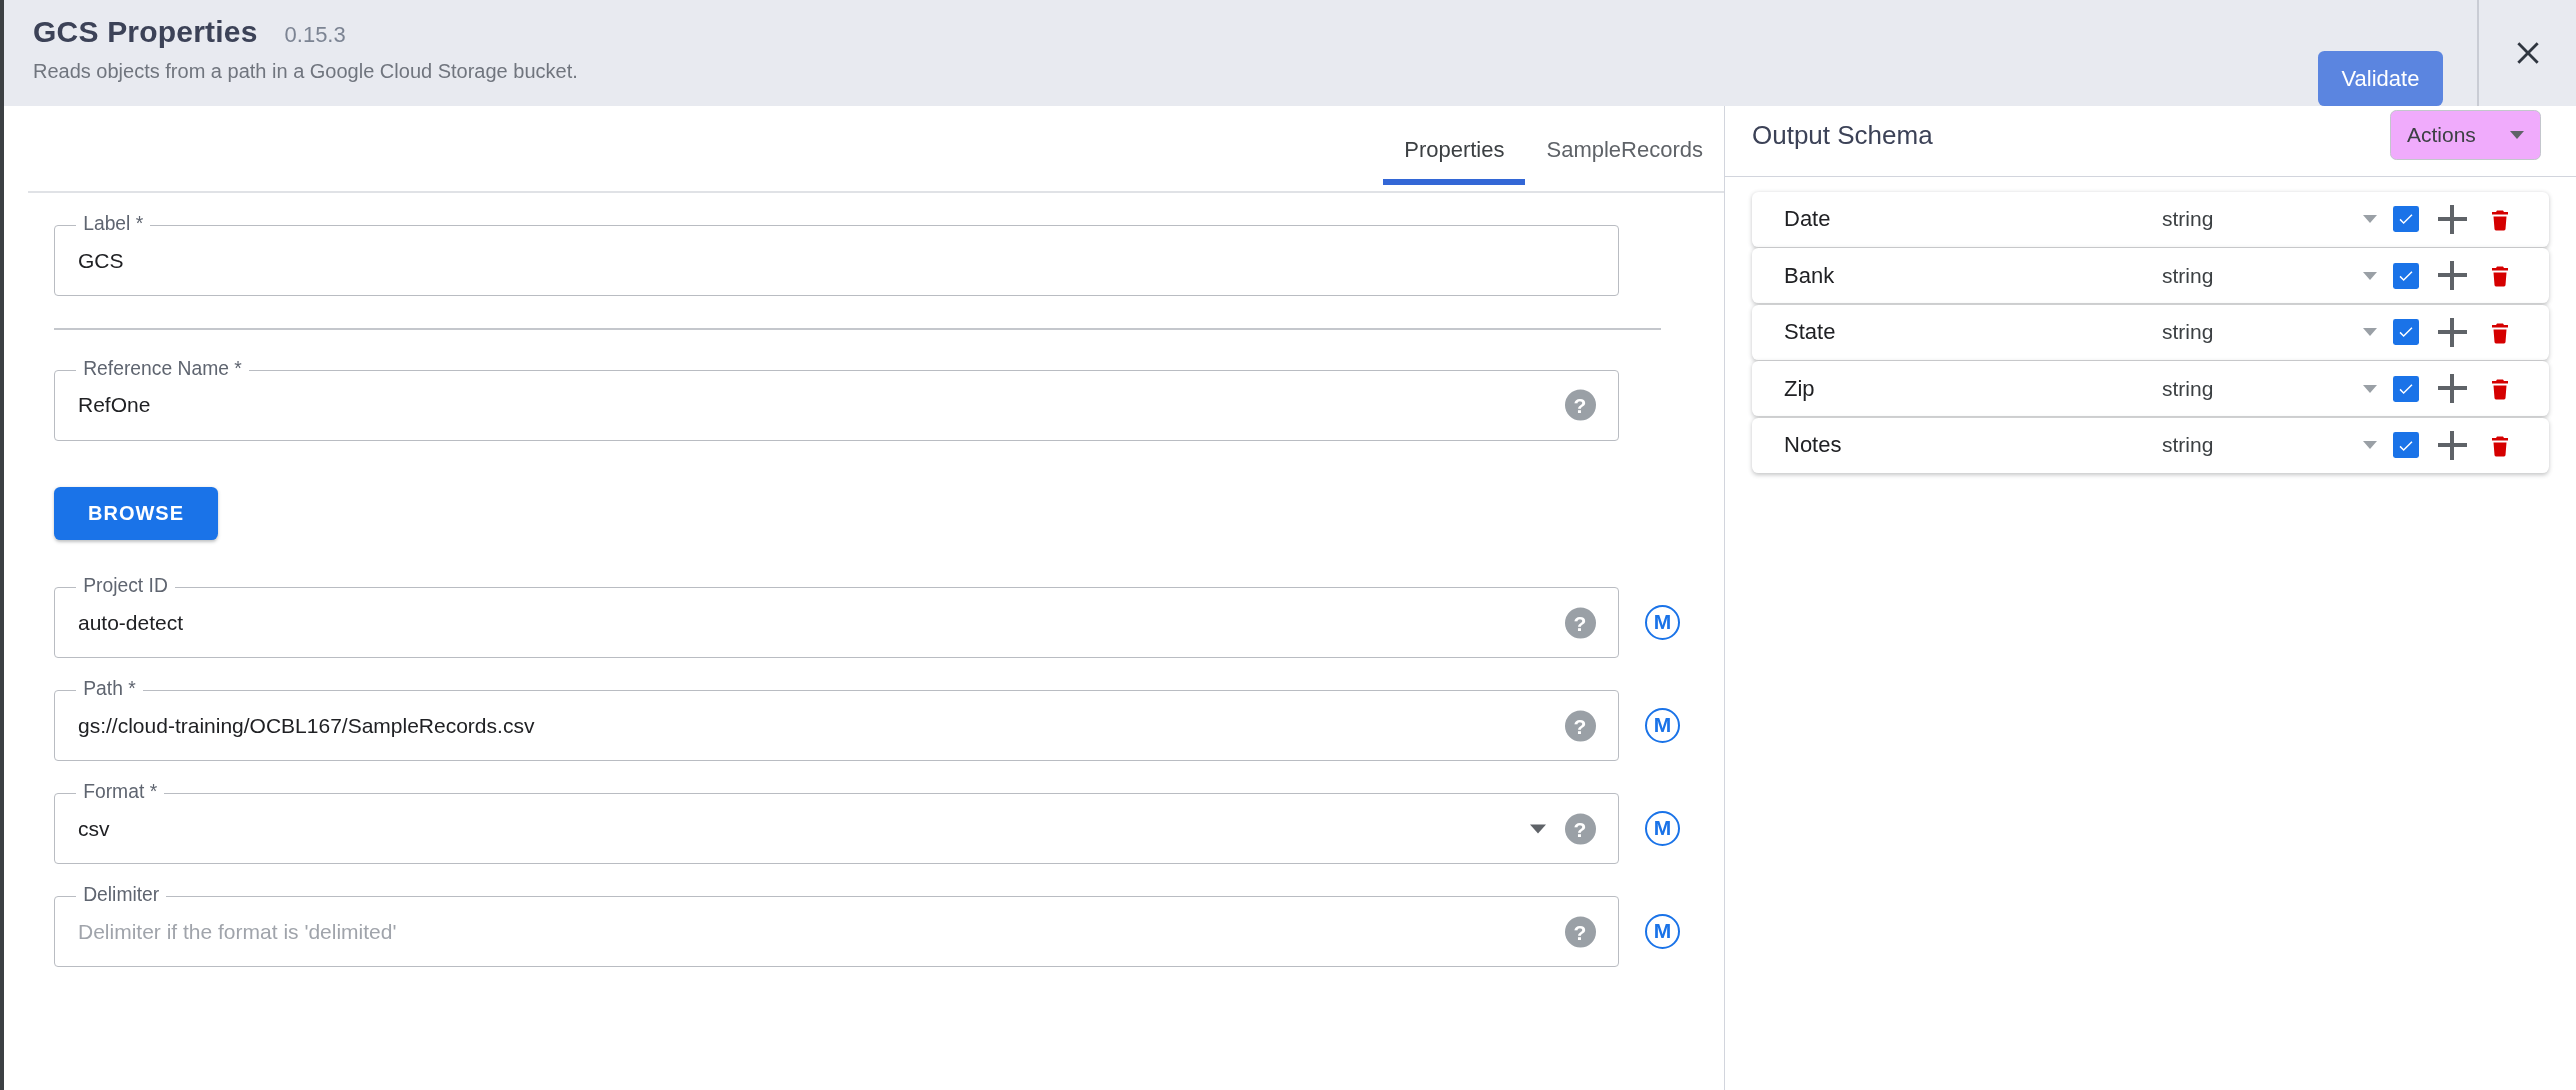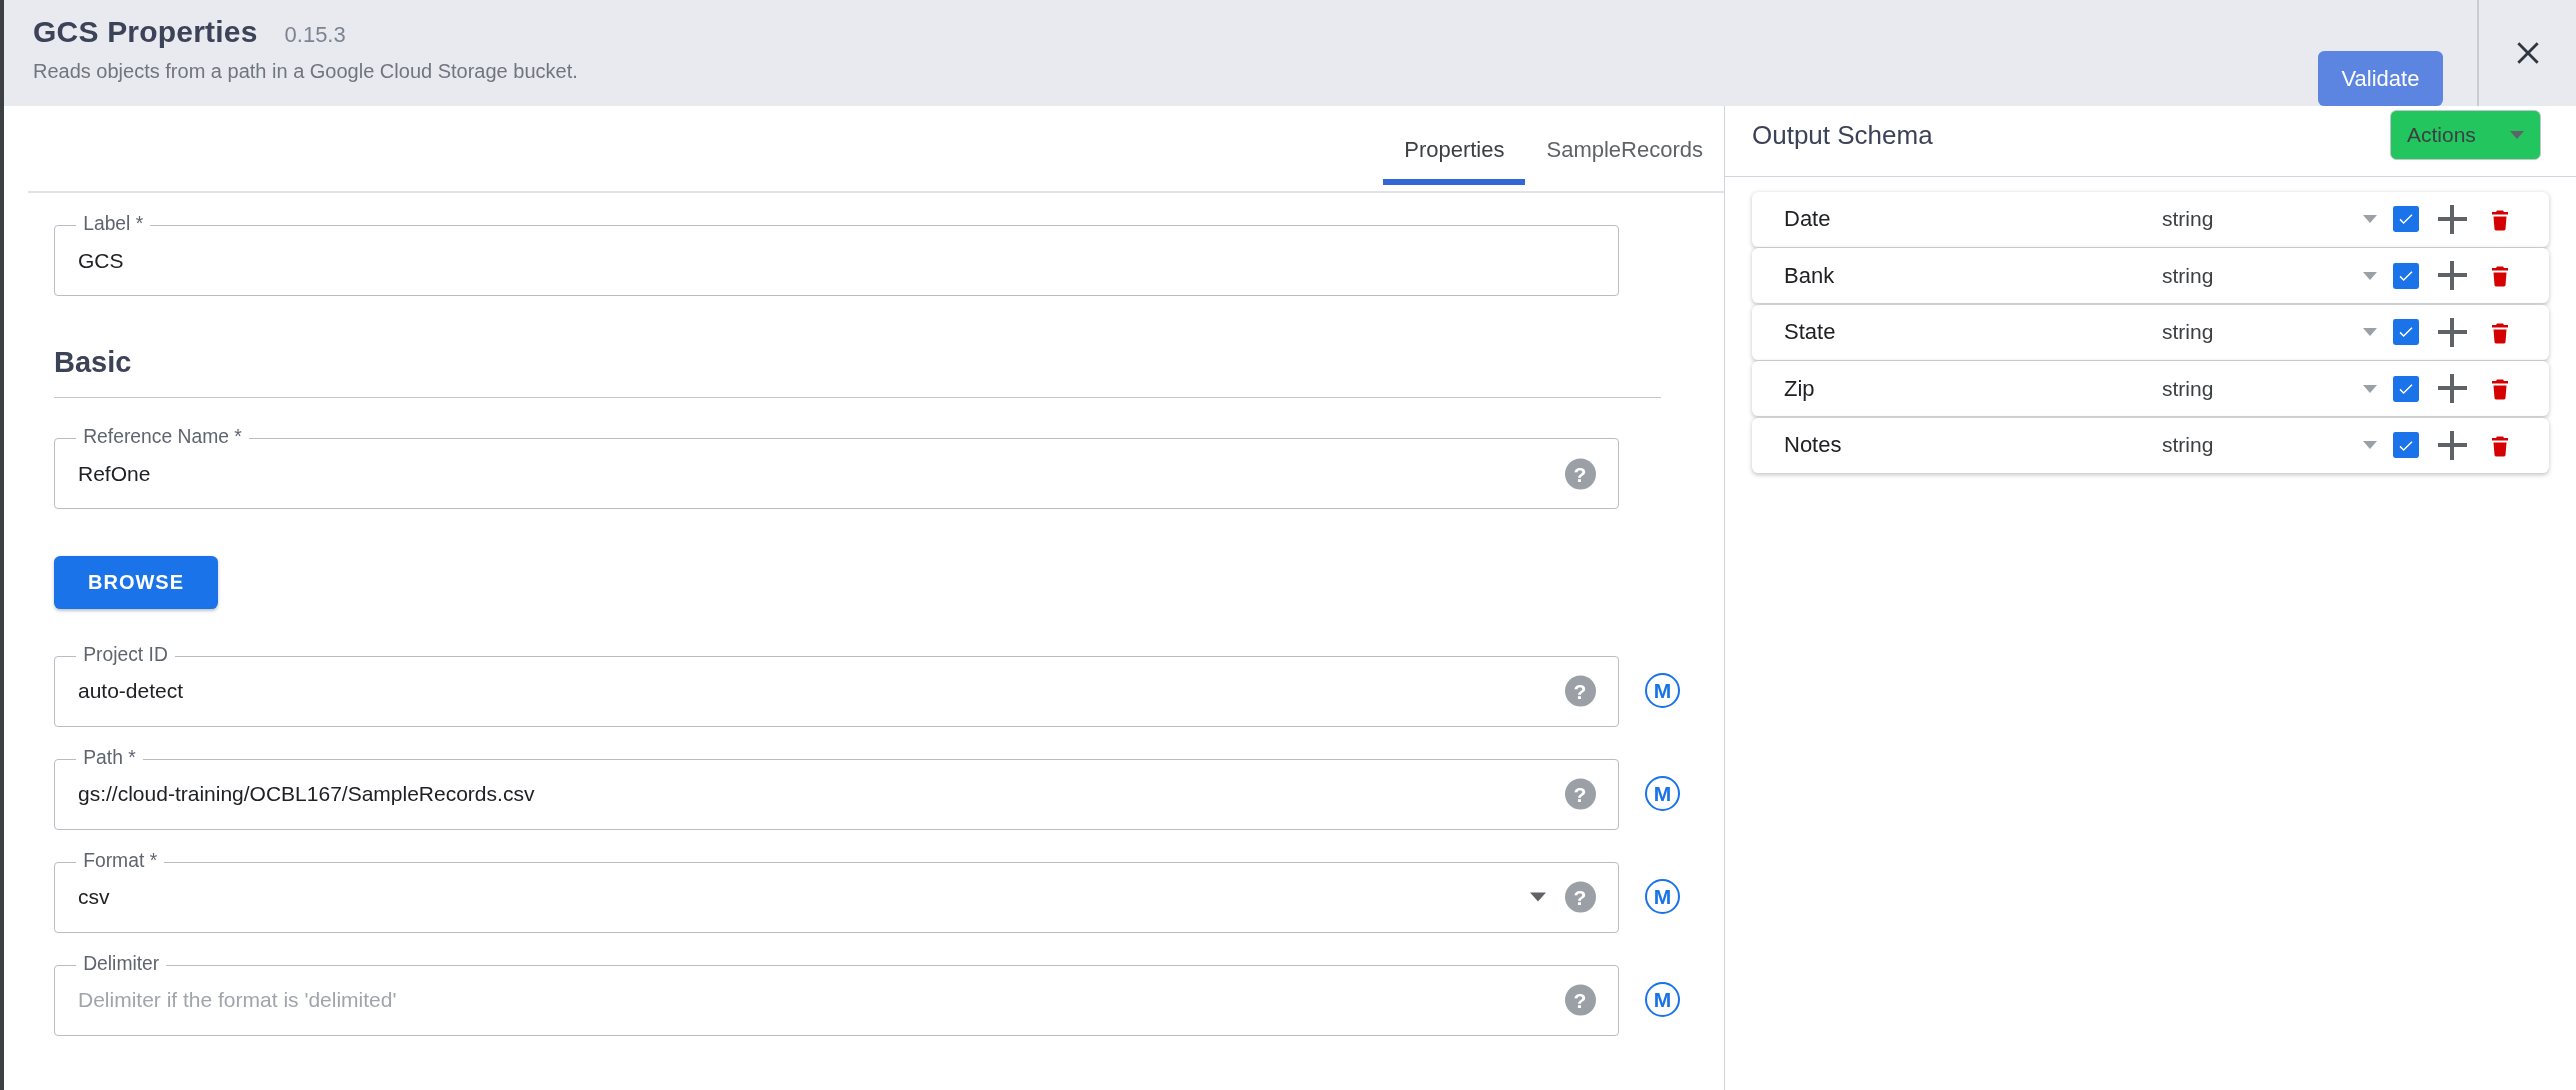--- a/index.html
+++ b/index.html
@@ -262,21 +262,21 @@
   }
   .schema-title {
     font-size: 26px;
     color: #3c4257;
   }
   .actions-btn {
     width: 151px;
     height: 50px;
     border: 1.6px solid #c3c6cc;
     border-radius: 6.4px;
-    background: #22c55e;
+    background: #f0abfc;
     display: flex;
     align-items: center;
     justify-content: space-between;
     padding: 0 16px;
     box-sizing: border-box;
     cursor: pointer;
     font-size: 21px;
     color: #3c4043;
   }
   .actions-caret {
@@ -385,21 +385,20 @@
           <div class="field">
             <div class="field-legend">
               <span>Label</span>
               <span class="req">*</span>
             </div>
             <div class="field-value">GCS</div>
           </div>
         </div>
 
         
-        <div class="section-title">Basic</div>
         <hr class="section-rule">
 
         
         <div class="field-row">
           <div class="field">
             <div class="field-legend">
               <span>Reference Name</span>
               <span class="req">*</span>
             </div>
             <div class="field-value">RefOne</div>

